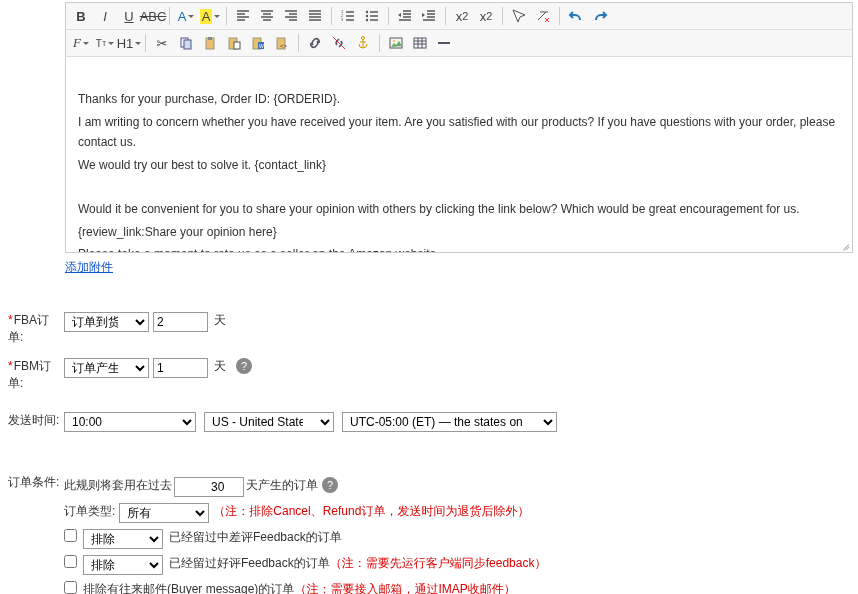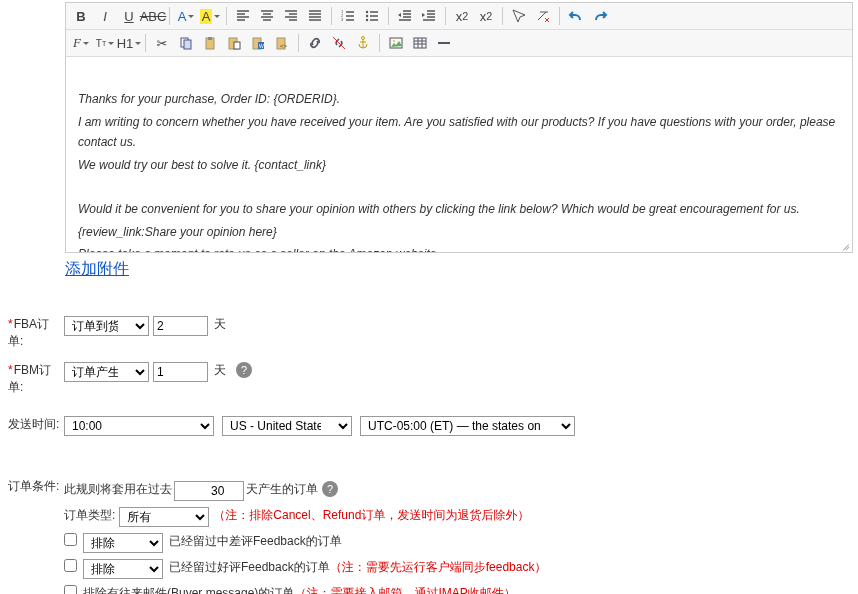--- a/index.html
+++ b/index.html
@@ -2,24 +2,24 @@
 <html><head>
 <meta charset="utf-8">
 <style>
 * { box-sizing: border-box; margin: 0; padding: 0; }
 body { font-family: Arial, "Microsoft YaHei", sans-serif; font-size: 12px; color: #333; background: #fff; }
 .editor-wrap { border: 1px solid #ccc; margin: 2px 2px 0 65px; width: 788px; }
 .toolbar { background: #f7f7f7; border-bottom: 1px solid #ddd; padding: 2px 4px; display: flex; gap: 2px; align-items: center; }
 .tbtn { width: 22px; height: 22px; display: inline-flex; align-items: center; justify-content: center; cursor: pointer; font-size: 13px; color: #444; }
 .sep { width: 1px; height: 18px; background: #ccc; margin: 0 3px; }
 .drop::after { content: ""; display:inline-block; border-top:3px solid #666; border-left:3px solid transparent; border-right:3px solid transparent; margin-left:2px; vertical-align:middle;}
-.editor-body { padding: 10px 12px; height: 195px; overflow: auto; font-size: 12px; line-height: 1.7; color: #333; position: relative; font-style: italic; }
+.editor-body { padding: 10px 12px; height: 195px; overflow: auto; font-size: 12px; line-height: 1.7; color: #333; position: relative; }
 .editor-body p { margin-bottom: 2px; }
 .attach { margin: 6px 0 0 65px; }
-.attach a { color: #1155cc; text-decoration: underline; font-size: 16px; }
+.attach a { color: #1155cc; text-decoration: underline; font-size: 12px; }
 .form { margin: 30px 0 0 0; }
 .row { display: flex; align-items: flex-start; padding: 6px 0 6px 8px; font-size: 12px; }
 .label { width: 56px; text-align: left; color: #333; }
 .req::before { content: "*"; color: #d00; margin-right:1px;}
 select, input[type=text] { border: 1px solid #999; height: 20px; font-size: 12px; padding: 1px 3px; background:#fff; }
 select { padding-right: 14px; }
 .num { width: 55px; }
 .suffix { margin: 0 6px; }
 .help { display:inline-flex; width:16px; height:16px; border-radius:50%; background:#888; color:#fff; align-items:center; justify-content:center; font-size:11px; margin-left:4px; cursor:help;}
 .cond-row { display:flex; align-items:flex-start; padding: 3px 0; font-size:12px; }
@@ -238,21 +238,21 @@
   </div>
   <div class="row">
     <span class="label req">FBM订单:</span>
     <select style="width:85px"><option>订单产生后</option></select>
     <input type="text" class="num" style="margin-left: 4px;" value="1">
     <span class="suffix">天</span>
     <span class="help">?</span>
   </div>
   <div class="row" style="margin-top:8px">
     <span class="label">发送时间:</span>
-    <select style="width:150px"><option>10:00</option></select>
+    <select style="width:132px"><option>10:00</option></select>
     <select style="width:130px;margin-left:8px"><option>US - United States</option></select>
     <select style="width:215px;margin-left:8px"><option>UTC-05:00 (ET) — the states on the Atla</option></select>
   </div>
 
   <div class="row" style="margin-top:30px; align-items:flex-start">
     <span class="label">订单条件:</span>
     <div style="flex:1">
       <div class="cond-row">
         <span>此规则将套用在过去</span>
         <input type="text" style="width: 70px; margin: 0px 2px; padding-left: 36px;" value="30">

